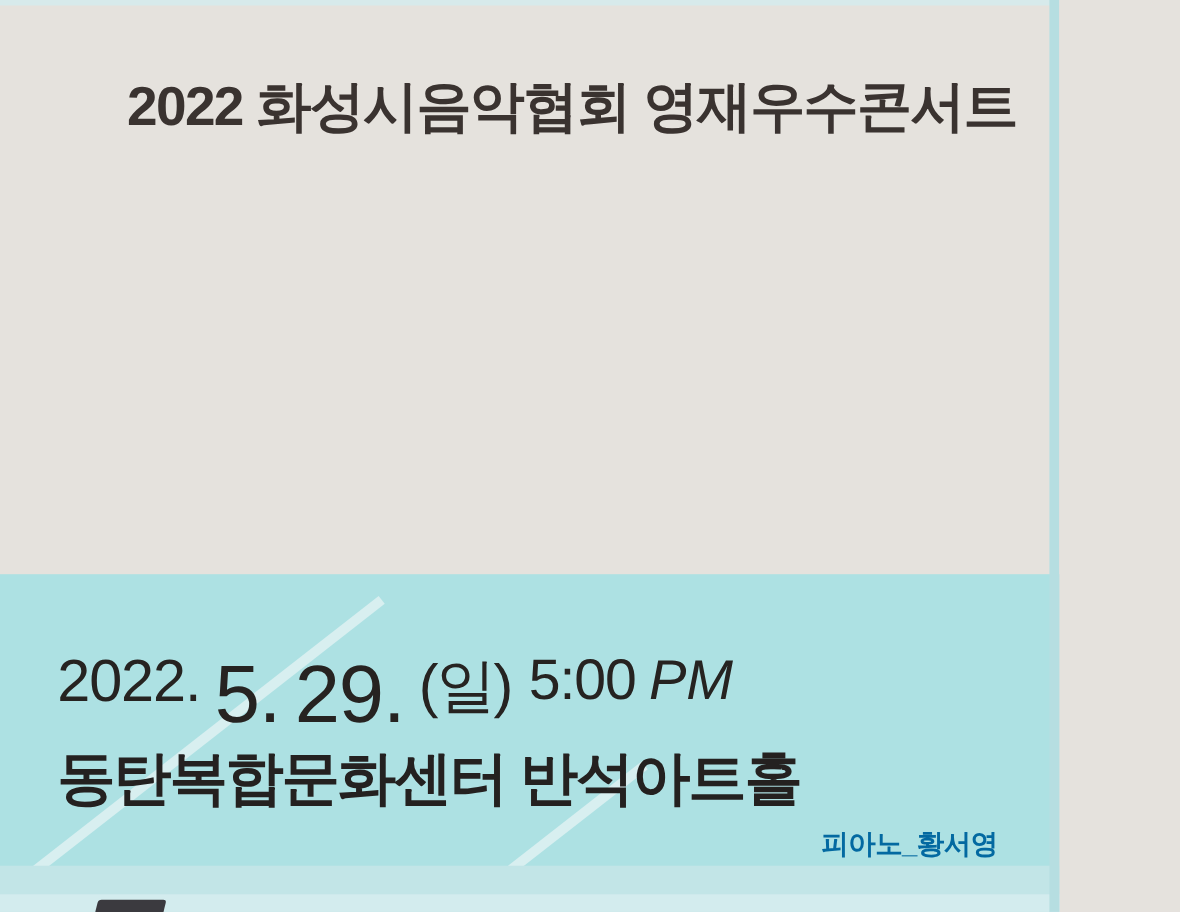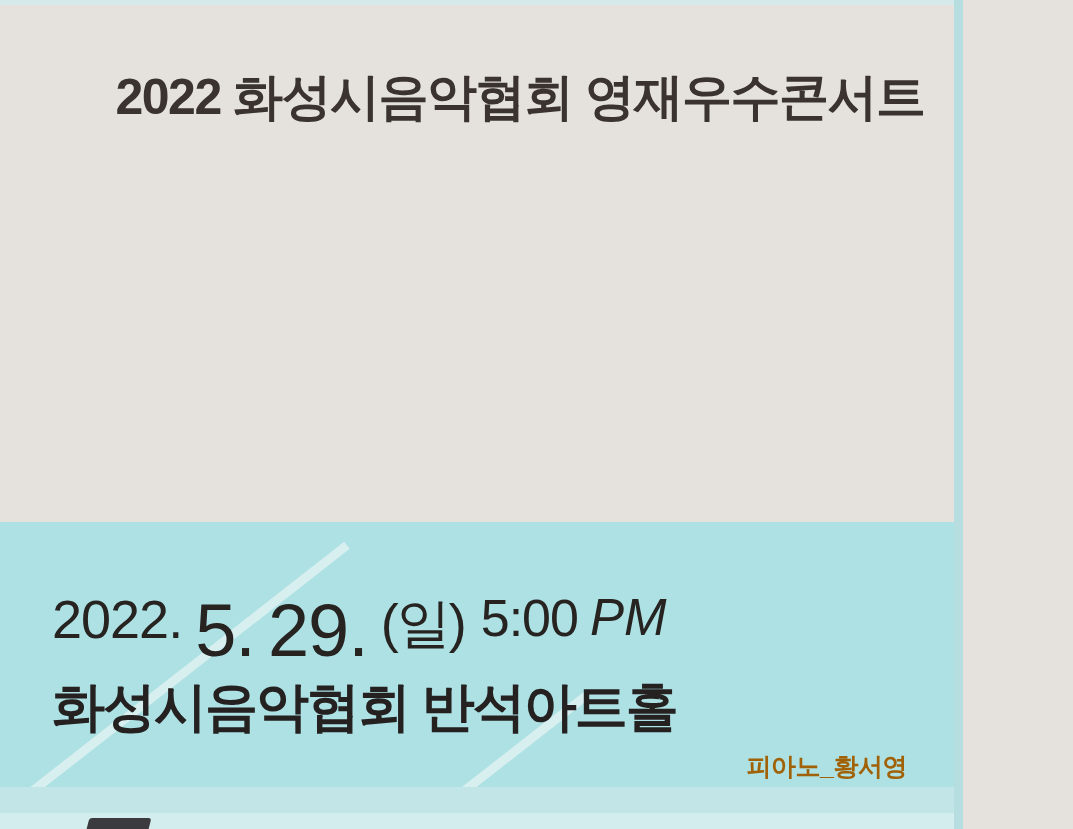--- a/index.html
+++ b/index.html
@@ -224,21 +224,21 @@
   }
 
   
   .performer {
     position: absolute;
     right: 56px;
     top: 750px;
     font-size: 25px;
     font-weight: 800;
     letter-spacing: -0.5px;
-    color: #a16207;
+    color: #0369a1;
     white-space: nowrap;
     z-index: 6;
   }
 </style>
 </head>
 <body>
 
 <div id="poster">
 
   <div class="panel-top"></div>
@@ -262,17 +262,17 @@
     <span class="date-sep">.</span>
     <span class="date-month">5</span>
     <span class="date-dot-big">.</span>
     <span class="date-day">29</span>
     <span class="date-dot-big">.</span>
     <span class="date-weekday">(일)</span>
     <span class="date-time">5:00</span>
     <span class="date-ampm">PM</span>
   </div>
 
-  <div class="venue-line">화성시음악협회 반석아트홀</div>
+  <div class="venue-line">동탄복합문화센터 반석아트홀</div>
 
   <div class="performer">피아노_황서영</div>
 
 </div>
 
 </body></html>

